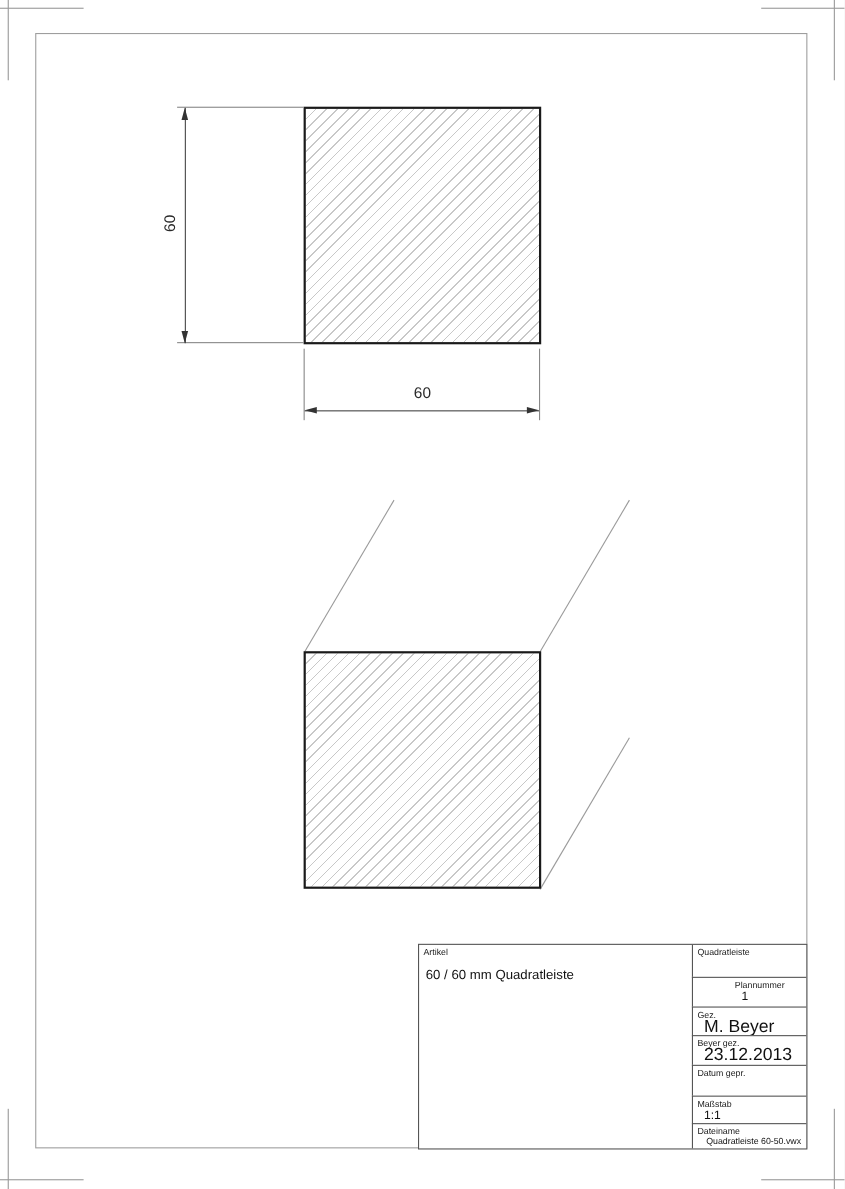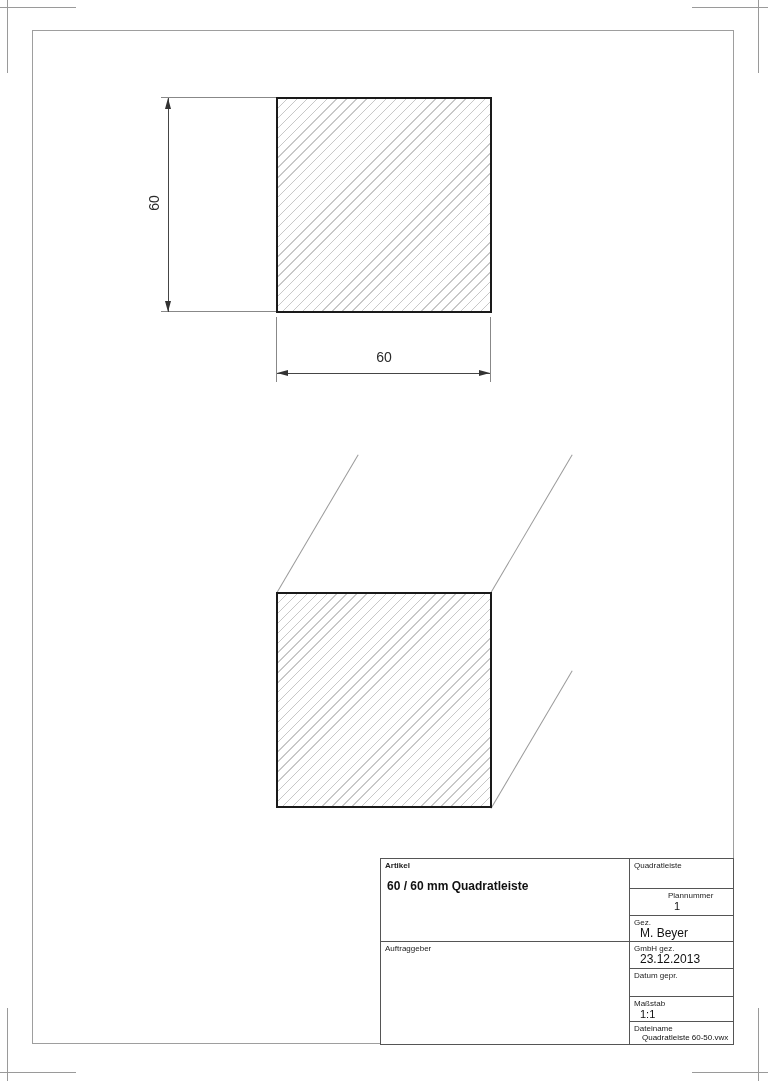--- a/index.html
+++ b/index.html
@@ -63,24 +63,24 @@
     grid-template-rows:29px 27px 26px 27px 28px 25px 23px;
     background:#fff;
   }
   .tb-cell{box-sizing:border-box;padding:2px 4px;overflow:hidden;}
   .tb-cell.rcol{border-left:1px solid #555;}
   .tb-cell.topb{border-top:1px solid #555;}
   .tb-label{display:block;font-size:8px;color:#222;line-height:9px;}
   .tb-value{font-size:11px;color:#111;padding-left:6px;line-height:13px;}
   .value-artikel{font-size:12px;padding:10px 0 0 2px;}
   .value-planverfasser{font-size:13px;padding:14px 0 0 2px;}
-  .value-gez,.value-datumgez{font-size:12px;}
+  .value-gez,.value-datumgez{font-size:16px;}
   .value-dateiname{font-size:8px;padding-left:8px;line-height:9px;}
 
-  .cell-artikel{grid-column:1;grid-row:1/4;font-weight:bold;}
+  .cell-artikel{grid-column:1;grid-row:1/4;}
   .cell-auftraggeber{grid-column:1;grid-row:4/6;}
   .cell-planverfasser{grid-column:1;grid-row:6/8;}
 </style>
 </head>
 <body>
 
 <div class="page">
 
   <div class="hline" style="left:0;top:7px;width:76px;"></div>
   <div class="vline" style="left:7px;top:0;height:73px;"></div>
@@ -133,27 +133,23 @@
     <div class="tb-cell rcol topb" style="grid-column:2;grid-row:2;padding-left:38px;">
       <span class="tb-label">Plannummer</span>
       <div class="tb-value">1</div>
     </div>
 
     <div class="tb-cell rcol topb" style="grid-column:2;grid-row:3;">
       <span class="tb-label">Gez.</span>
       <div class="tb-value value-gez">M. Beyer</div>
     </div>
 
-    <div class="tb-cell cell-auftraggeber topb">
-      <span class="tb-label">Auftraggeber</span>
-      <div class="tb-value"></div>
-    </div>
 
     <div class="tb-cell rcol topb" style="grid-column:2;grid-row:4;">
-      <span class="tb-label">GmbH gez.</span>
+      <span class="tb-label">Beyer gez.</span>
       <div class="tb-value value-datumgez">23.12.2013</div>
     </div>
 
     <div class="tb-cell rcol topb" style="grid-column:2;grid-row:5;">
       <span class="tb-label">Datum gepr.</span>
       <div class="tb-value"></div>
     </div>
 
 
     <div class="tb-cell rcol topb" style="grid-column:2;grid-row:6;">

